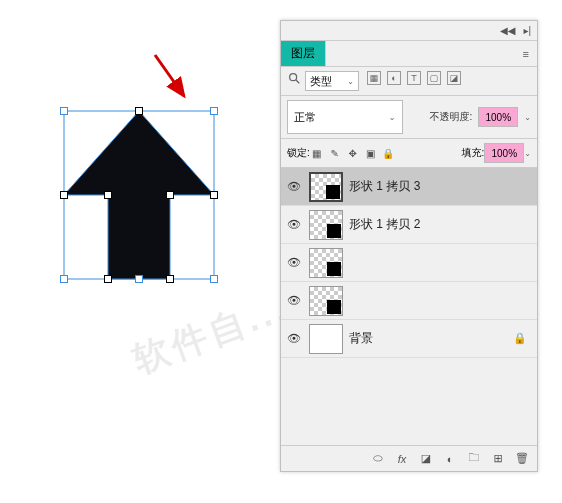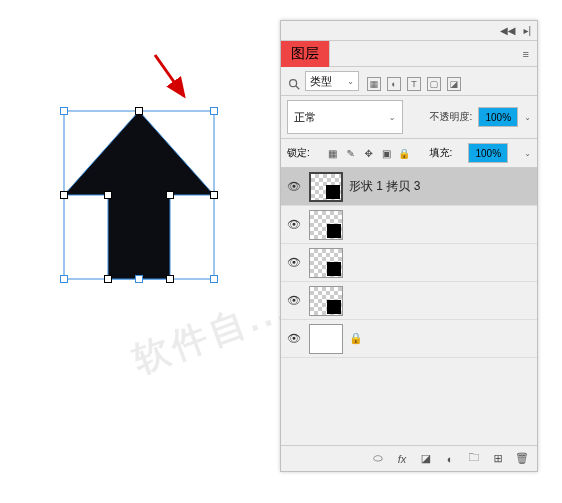--- a/index.html
+++ b/index.html
@@ -13,36 +13,36 @@
   .red-arrow { position: absolute; left: 150px; top: 50px; }
   .red-arrow-2 { position: absolute; left: 410px; top: 195px; }
   
   .watermark { position: absolute; left: 130px; top: 310px; font-size: 36px; color: rgba(0,0,0,0.08); transform: rotate(-20deg); font-weight: bold; letter-spacing: 4px; }
   
   .panel { position: absolute; right: 24px; top: 20px; width: 258px; height: 452px; background: #f0f0f0; border: 1px solid #bfbfbf; box-shadow: 0 0 4px rgba(0,0,0,0.2); display: flex; flex-direction: column; }
   .panel-topbar { height: 20px; display: flex; justify-content: flex-end; align-items: center; padding: 0 6px; gap: 8px; border-bottom: 1px solid #ccc; }
   .panel-topbar span { cursor: pointer; color: #555; font-size: 10px; }
   
   .panel-tab-row { display: flex; align-items: center; height: 26px; border-bottom: 1px solid #ccc; }
-  .panel-tab { padding: 4px 10px; background: #ef4444; font-size: 14px; border-right: 1px solid #ccc; }
+  .panel-tab { padding: 4px 10px; background: #14b8a6; font-size: 12px; border-right: 1px solid #ccc; }
   .panel-menu { margin-left: auto; padding: 0 8px; color: #555; cursor: pointer; }
   
-  .filter-row { display: flex; align-items: flex-end; padding: 4px 6px; gap: 4px; border-bottom: 1px solid #ccc; }
+  .filter-row { display: flex; align-items: flex-start; padding: 4px 6px; gap: 4px; border-bottom: 1px solid #ccc; }
   .search-icon { width: 14px; height: 14px; color: #555; }
   .type-select { flex: 0 0 54px; height: 20px; border: 1px solid #bbb; background: #fff; font-size: 11px; display: flex; align-items: center; justify-content: space-between; padding: 0 4px; }
   .filter-icons { display: flex; gap: 6px; margin-left: 4px; }
   .fi { width: 14px; height: 14px; border: 1px solid #999; display: flex; align-items: center; justify-content: center; font-size: 9px; color: #666; }
   
   .blend-row { display: flex; align-items: center; padding: 4px 6px; gap: 6px; border-bottom: 1px solid #ccc; }
   .blend-select { flex: 1; height: 20px; border: 1px solid #bbb; background: #fff; font-size: 11px; display: flex; align-items: center; justify-content: space-between; padding: 16px 6px; }
   .opacity-label { font-size: 10px; color: #333; margin-left: 21px; }
-  .pct-input { width: 40px; height: 20px; border: 1px solid #bbb; background: #0ea5e9; font-size: 10px; display: flex; align-items: center; justify-content: center; }
+  .pct-input { width: 40px; height: 20px; border: 1px solid #bbb; background: #f9a8d4; font-size: 10px; display: flex; align-items: center; justify-content: center; }
   .chev { font-size: 8px; color: #666; }
   
-  .lock-row { display: flex; align-items: center; padding: 4px 6px; gap: 16px; border-bottom: 1px solid #ccc; font-size: 10px; text-align: right; }
+  .lock-row { display: flex; align-items: center; padding: 4px 6px; gap: 0; border-bottom: 1px solid #ccc; font-size: 10px; text-align: right; }
   .lock-icons { display: flex; gap: 4px; }
   .li { width: 14px; height: 14px; display: flex; align-items: center; justify-content: center; color: #555; font-size: 10px; }
   
   .layer-list { flex: 1; overflow: auto; background: #f0f0f0; }
   .layer-row { display: flex; align-items: center; height: 38px; border-bottom: 1px solid #ddd; padding: 0 4px; gap: 6px; }
   .layer-row.selected { background: #c9c9c9; }
   .eye { width: 18px; display: flex; align-items: center; justify-content: center; color: #333; }
   .thumb { width: 34px; height: 30px; border: 1px solid #999; background: #fff; position: relative; }
   .thumb.checker { background-image: linear-gradient(45deg,#ccc 25%,transparent 25%),linear-gradient(-45deg,#ccc 25%,transparent 25%),linear-gradient(45deg,transparent 75%,#ccc 75%),linear-gradient(-45deg,transparent 75%,#ccc 75%); background-size: 8px 8px; background-position: 0 0,0 4px,4px -4px,-4px 0; }
   .thumb.selected-border { border: 2px solid #444; }
@@ -158,36 +158,38 @@
         <div class="thumb checker selected-border">
           <div class="shape-mini"></div>
         </div>
         <div class="layer-name">形状 1 拷贝 3</div>
       </div>
       <div class="layer-row">
         <div class="eye">👁</div>
         <div class="thumb checker">
           <div class="shape-mini"></div>
         </div>
+        <div class="layer-name">形状 1 拷贝 2</div>
       </div>
       <div class="layer-row">
         <div class="eye">👁</div>
         <div class="thumb checker">
           <div class="shape-mini"></div>
         </div>
       </div>
       <div class="layer-row">
         <div class="eye">👁</div>
         <div class="thumb checker">
           <div class="shape-mini"></div>
         </div>
       </div>
       <div class="layer-row">
         <div class="eye">👁</div>
         <div class="thumb"></div>
+        <div class="layer-name">背景</div>
         <div class="lock-ind">🔒</div>
       </div>
     </div>
 
   <div class="panel-footer">
     <span>⬭</span>
     <span>
         <i style="font-style:italic">fx</i>
       </span>
     <span>◪</span>

